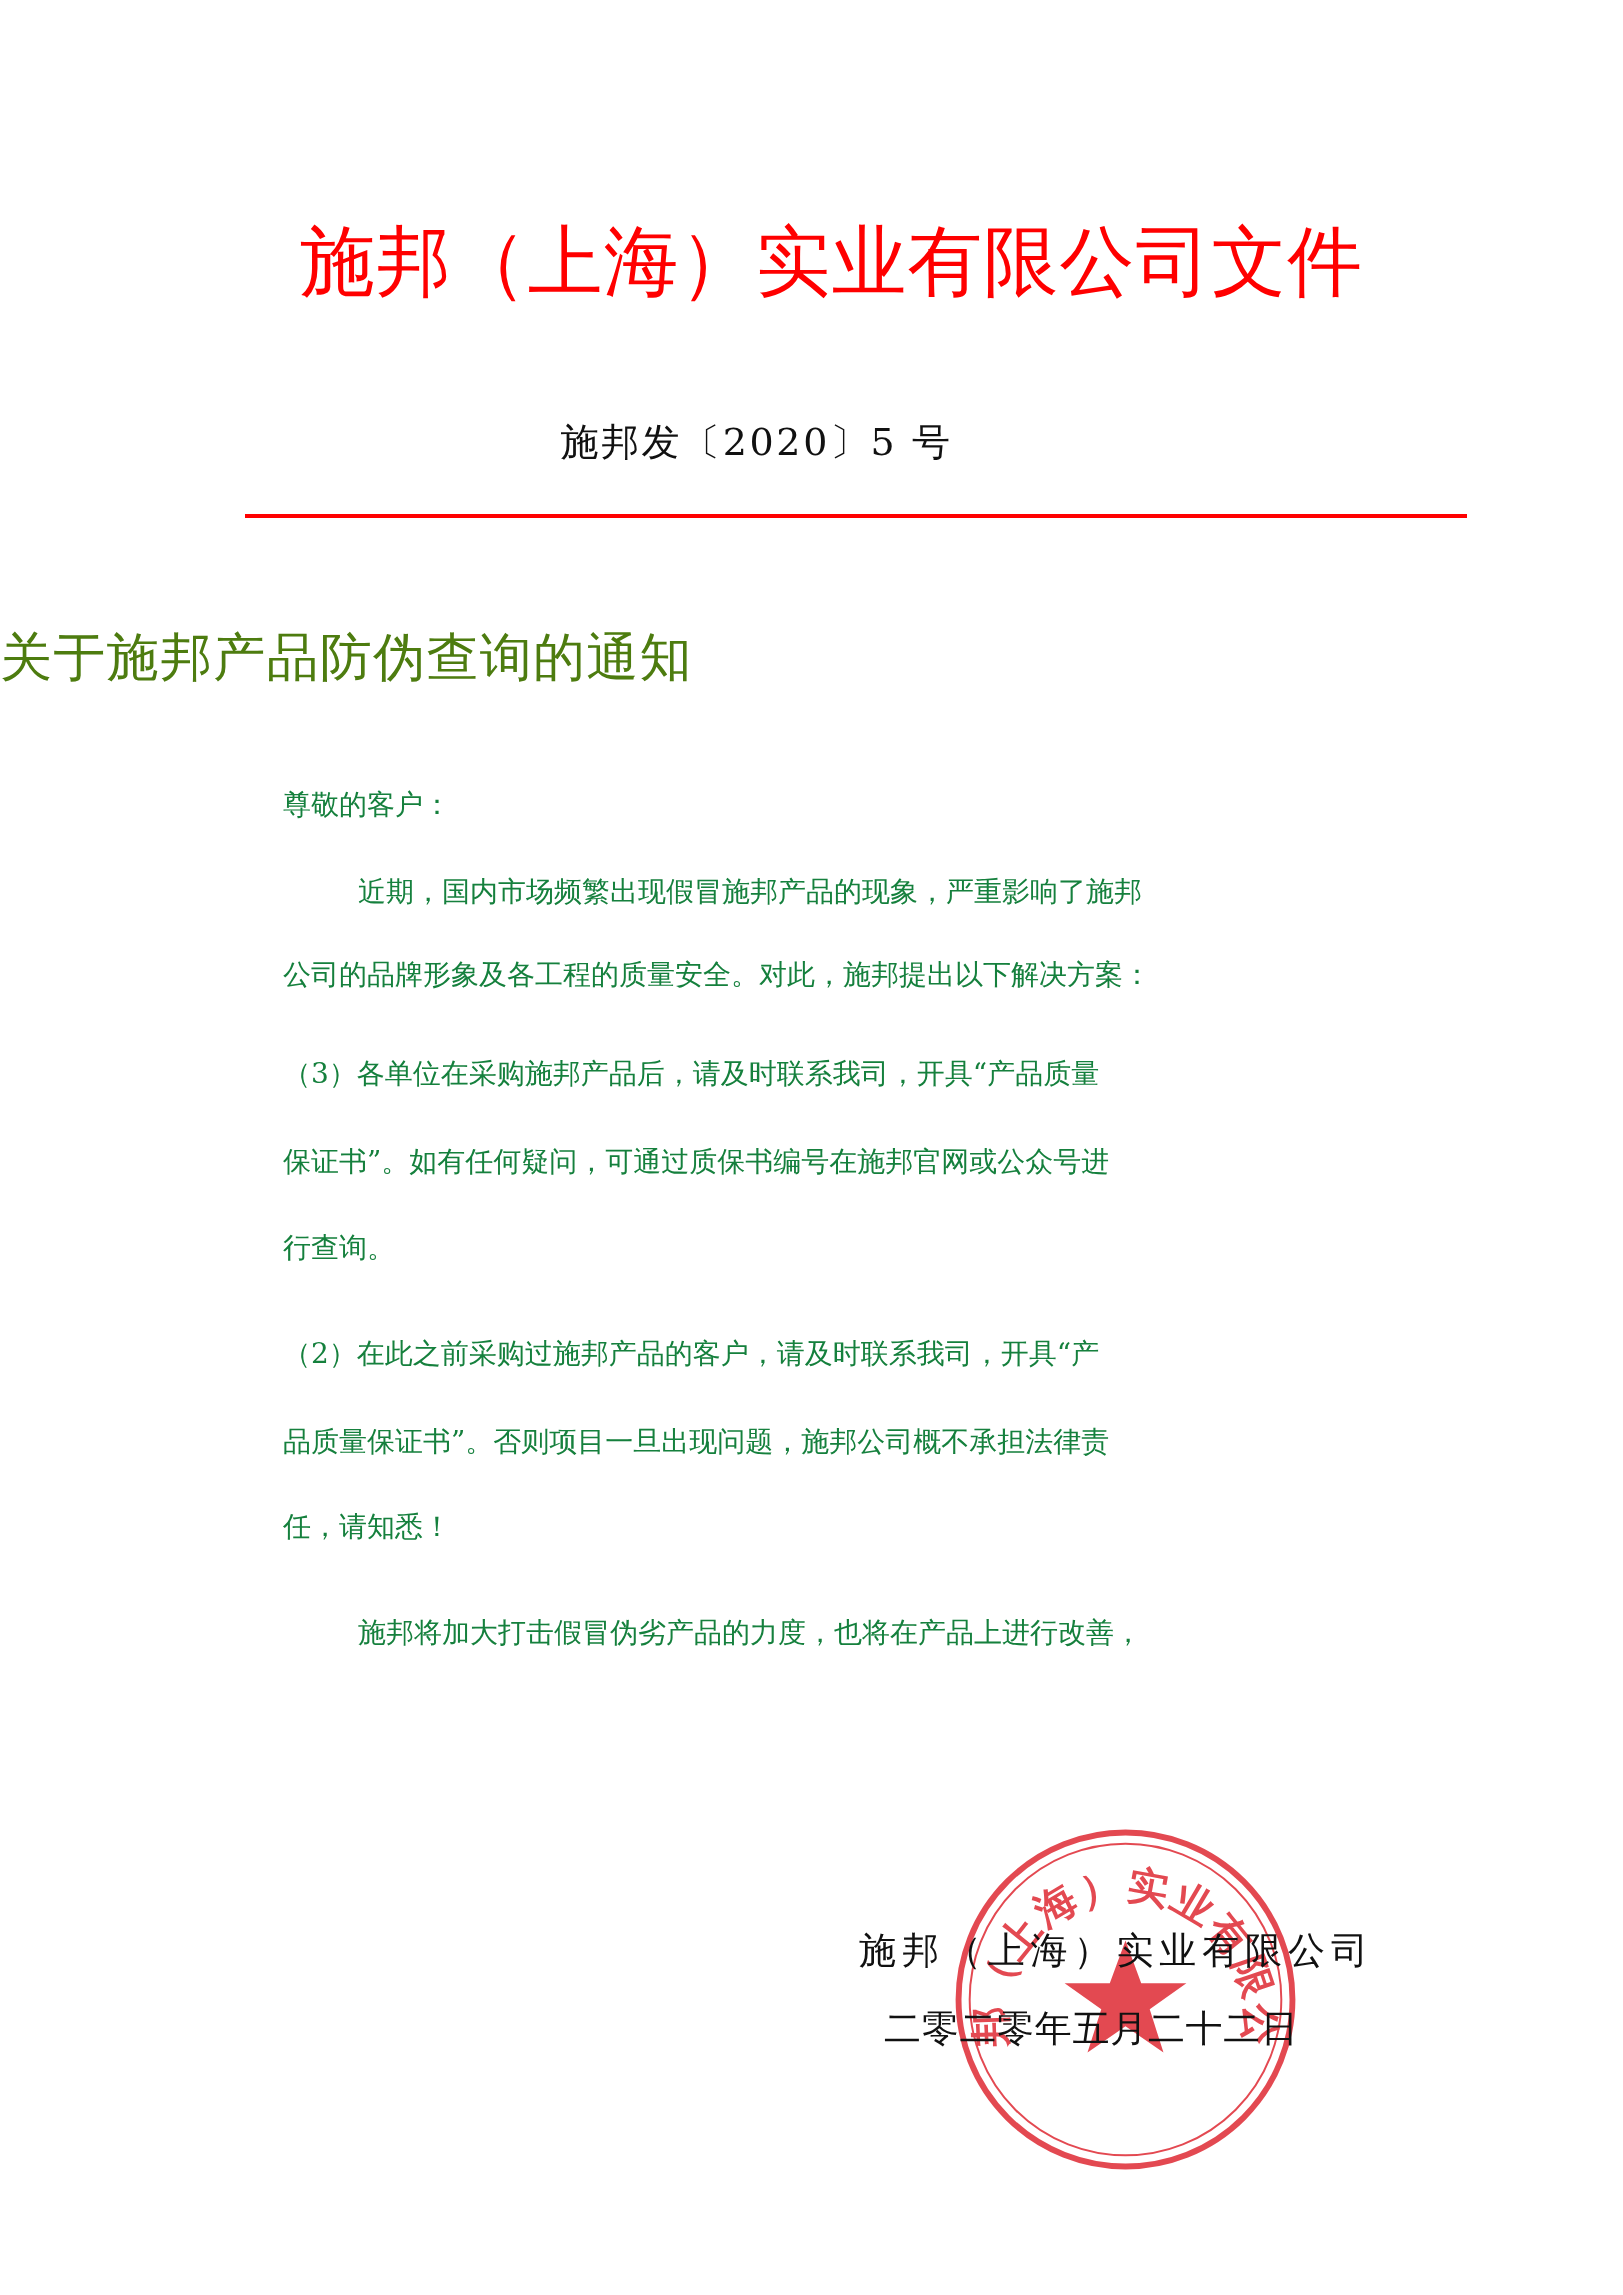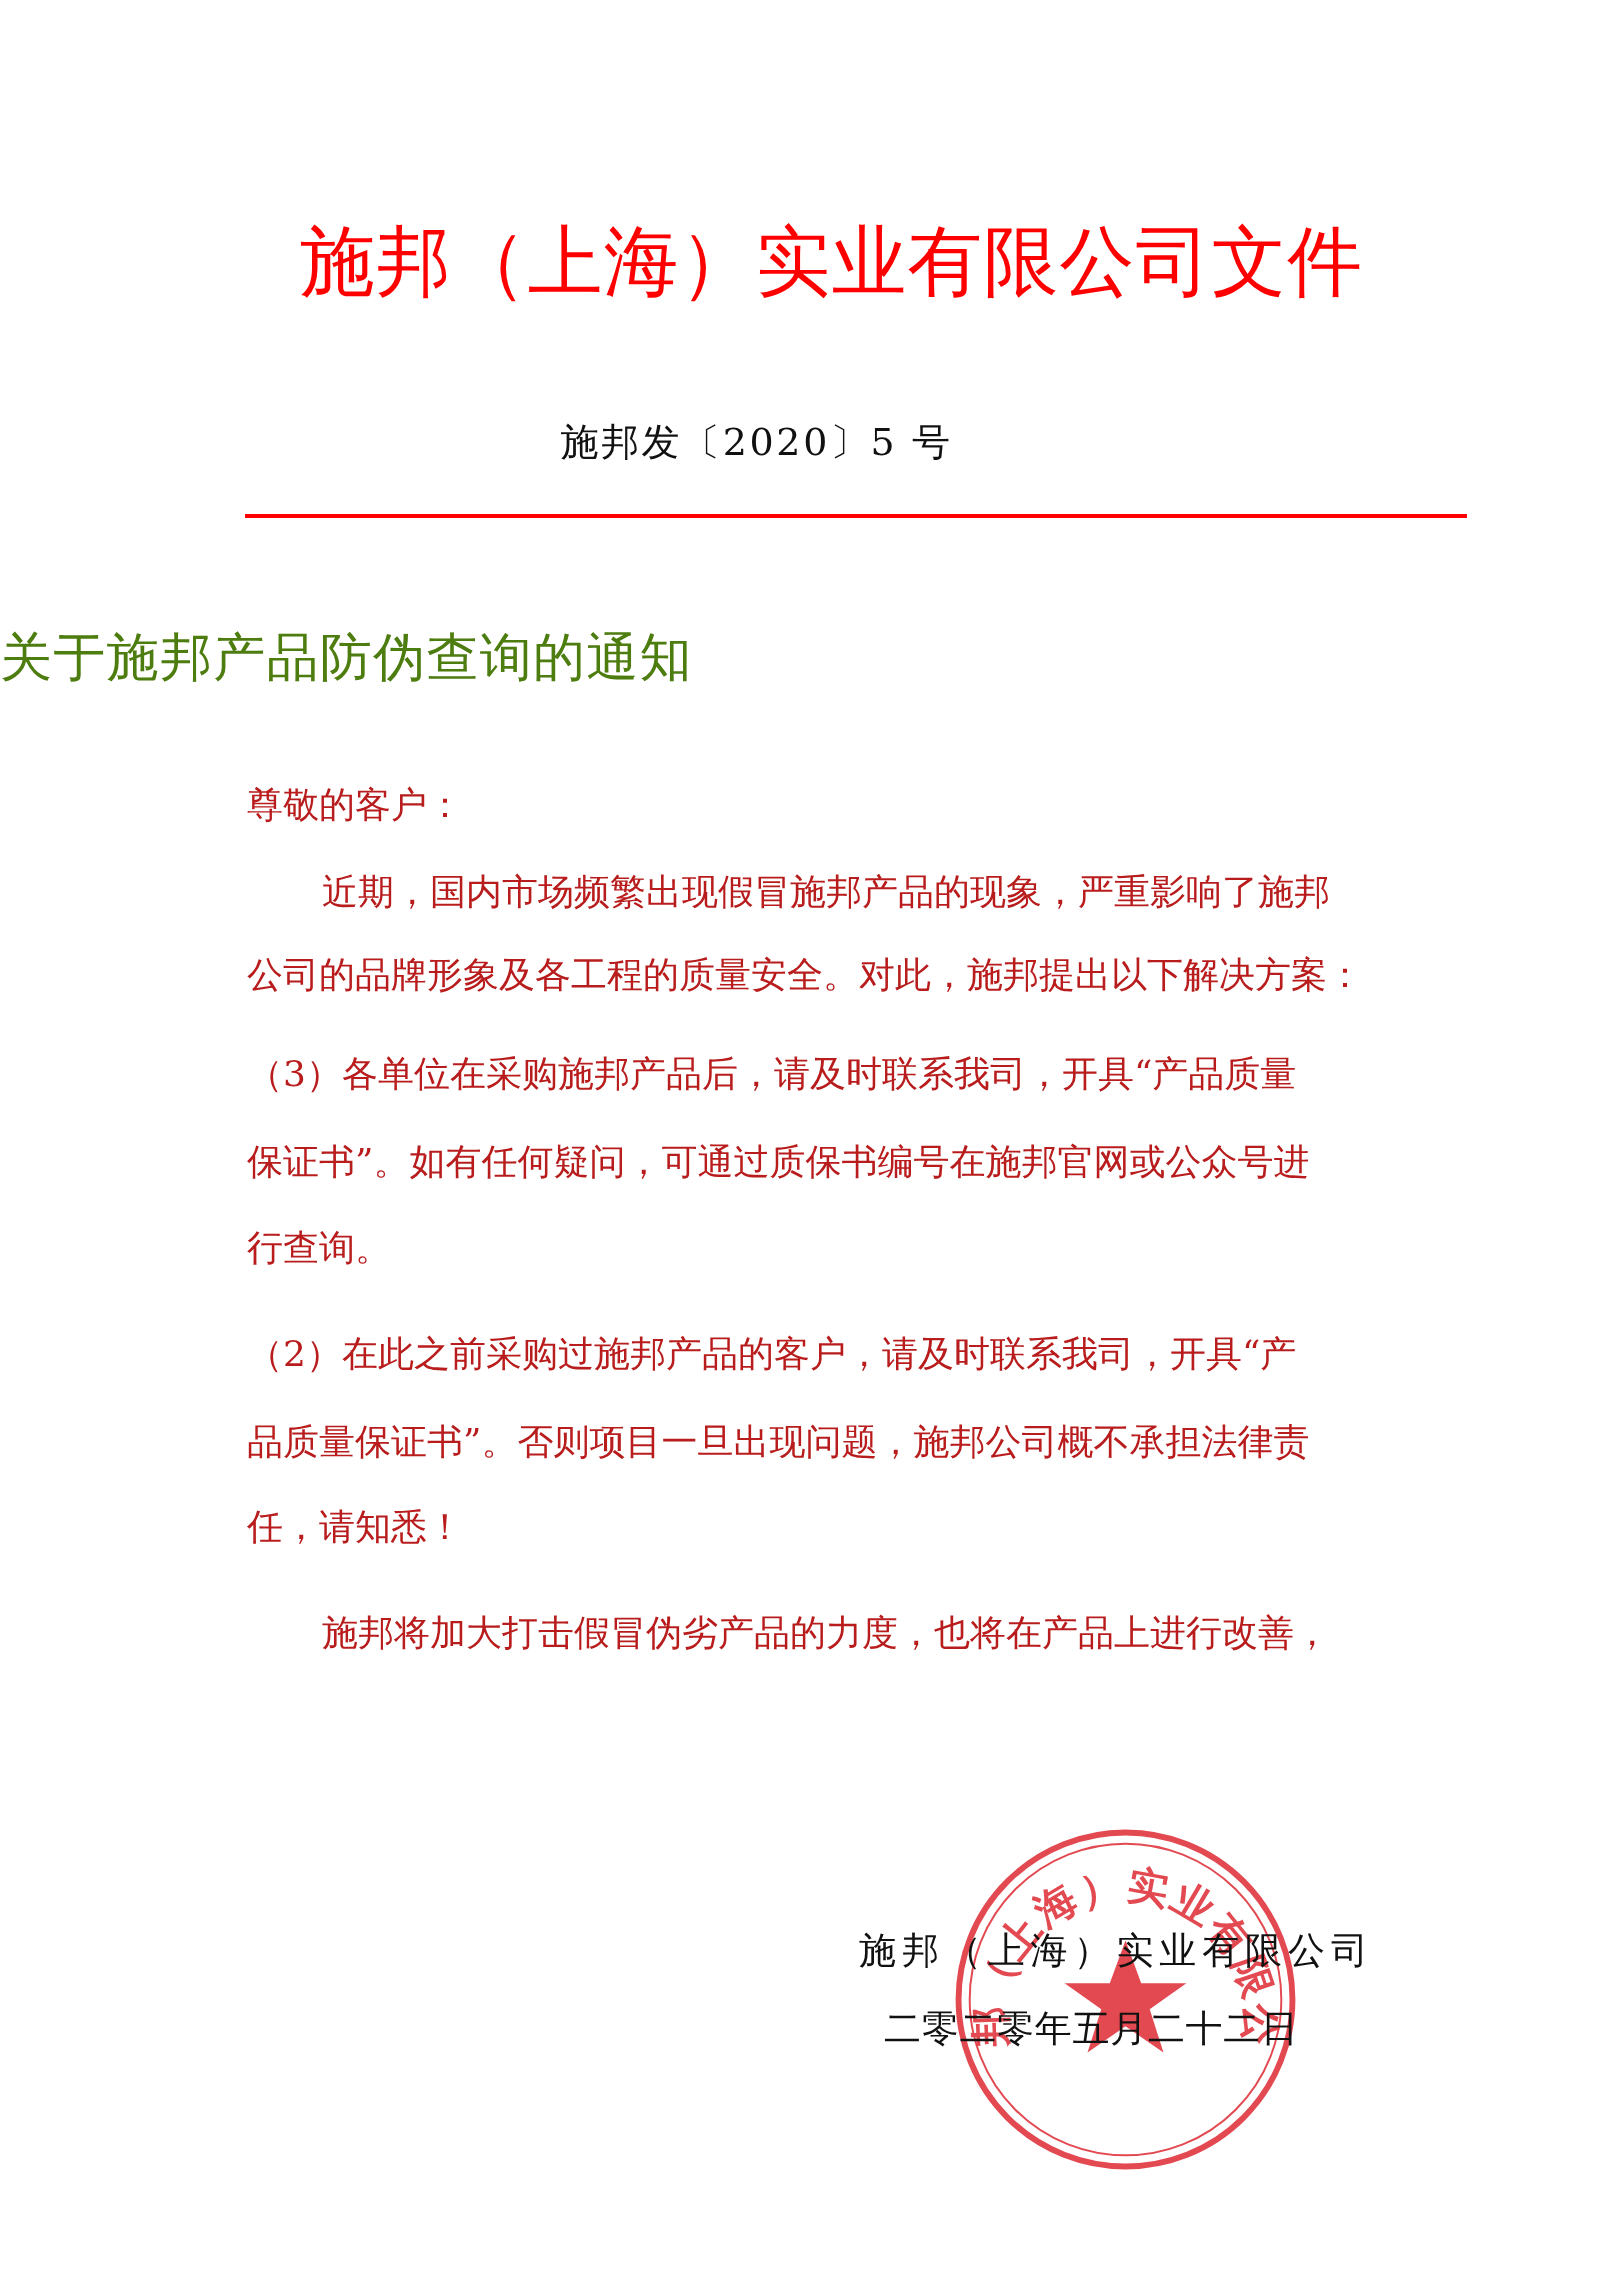--- a/index.html
+++ b/index.html
@@ -1,22 +1,23 @@
 <!DOCTYPE html>
 <html style="font-size:10.5px"><head>
 <meta charset="utf-8">
 <style>
   html, body { margin: 0; padding: 0; background: #ffffff; }
   body { width: 1623px; height: 2295px; position: relative; overflow: hidden; }
   .page { position: absolute; left: 0; top: 0; width: 1623px; height: 2295px; background: #fff; }
   .ln {
-    position: absolute; white-space: nowrap; color: #b91c1c;
+    position: absolute; white-space: nowrap; color: #15803d;
     font-family: "DejaVu Serif", "Liberation Serif", serif;
-    font-size: 36px; line-height: 46px; height: 46px;
+    font-size: 28px; line-height: 46px; height: 46px;
     transform-origin: left center;
+    margin-left: 36px;
   }
   .header-title {
     position: absolute; left: 300px; top: 216px; width: 1028px; height: 92px;
     color: #ff0000; font-size: 77px; line-height: 92px; white-space: nowrap;
     font-family: "DejaVu Serif", "Liberation Serif", serif;
     letter-spacing: 1.3px;
     transform: scaleX(0.97); transform-origin: left center;
   }
   .doc-number {
     position: absolute; left: 0; width: 1513px; top: 416px; height: 52px; text-align: center;

